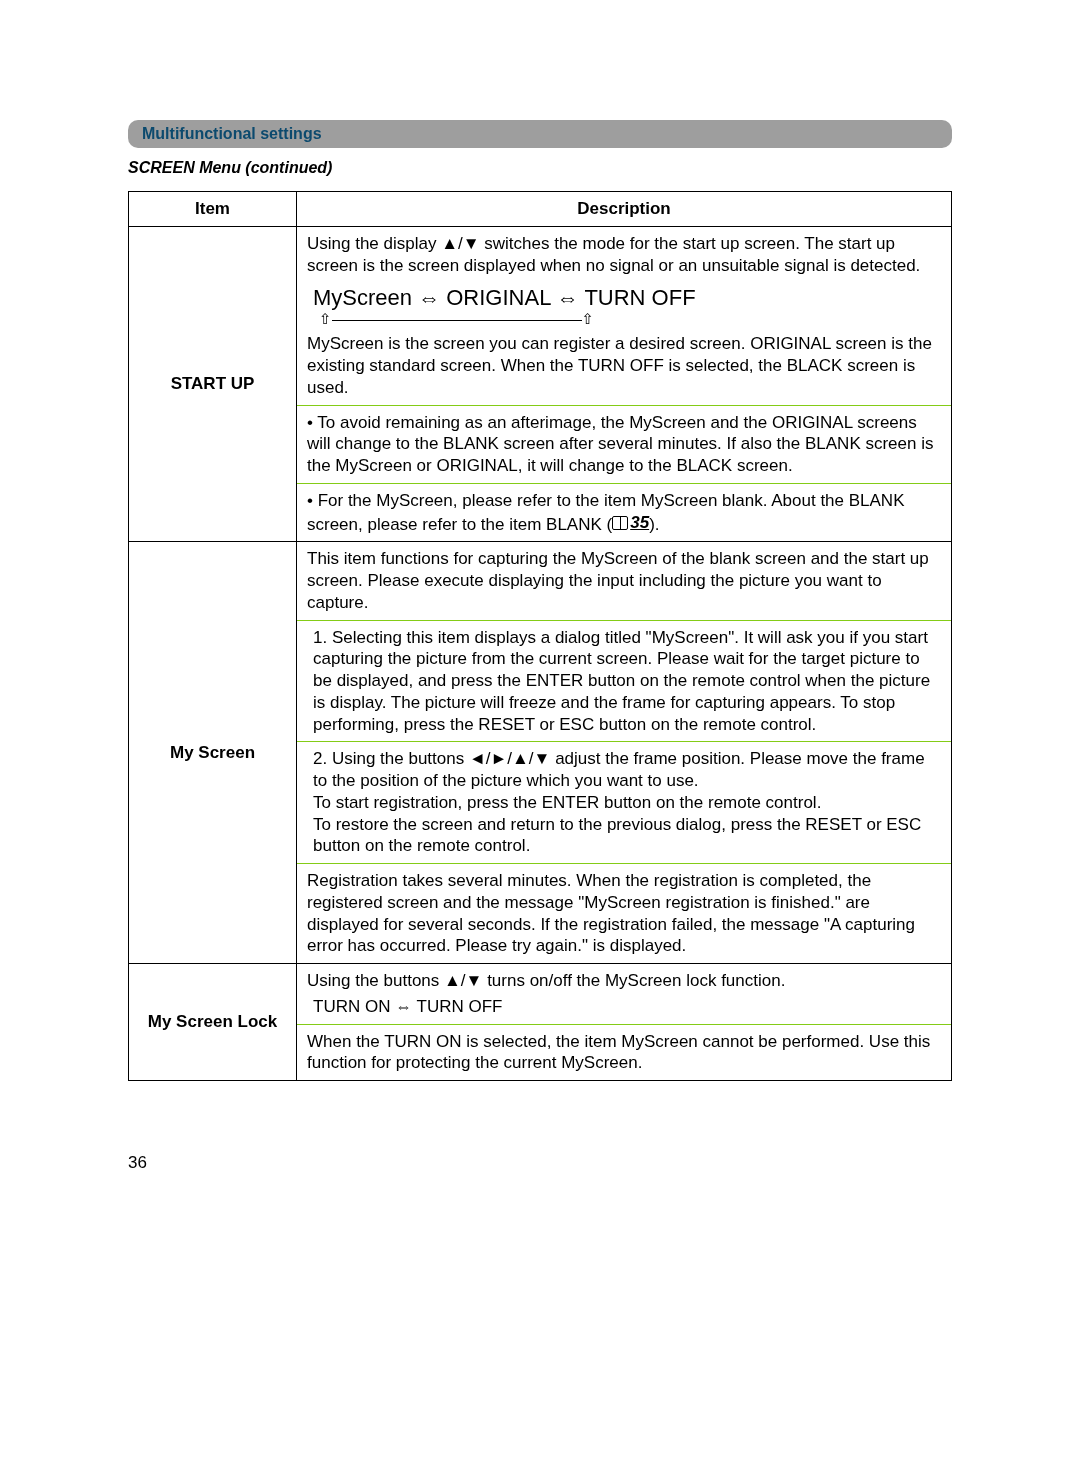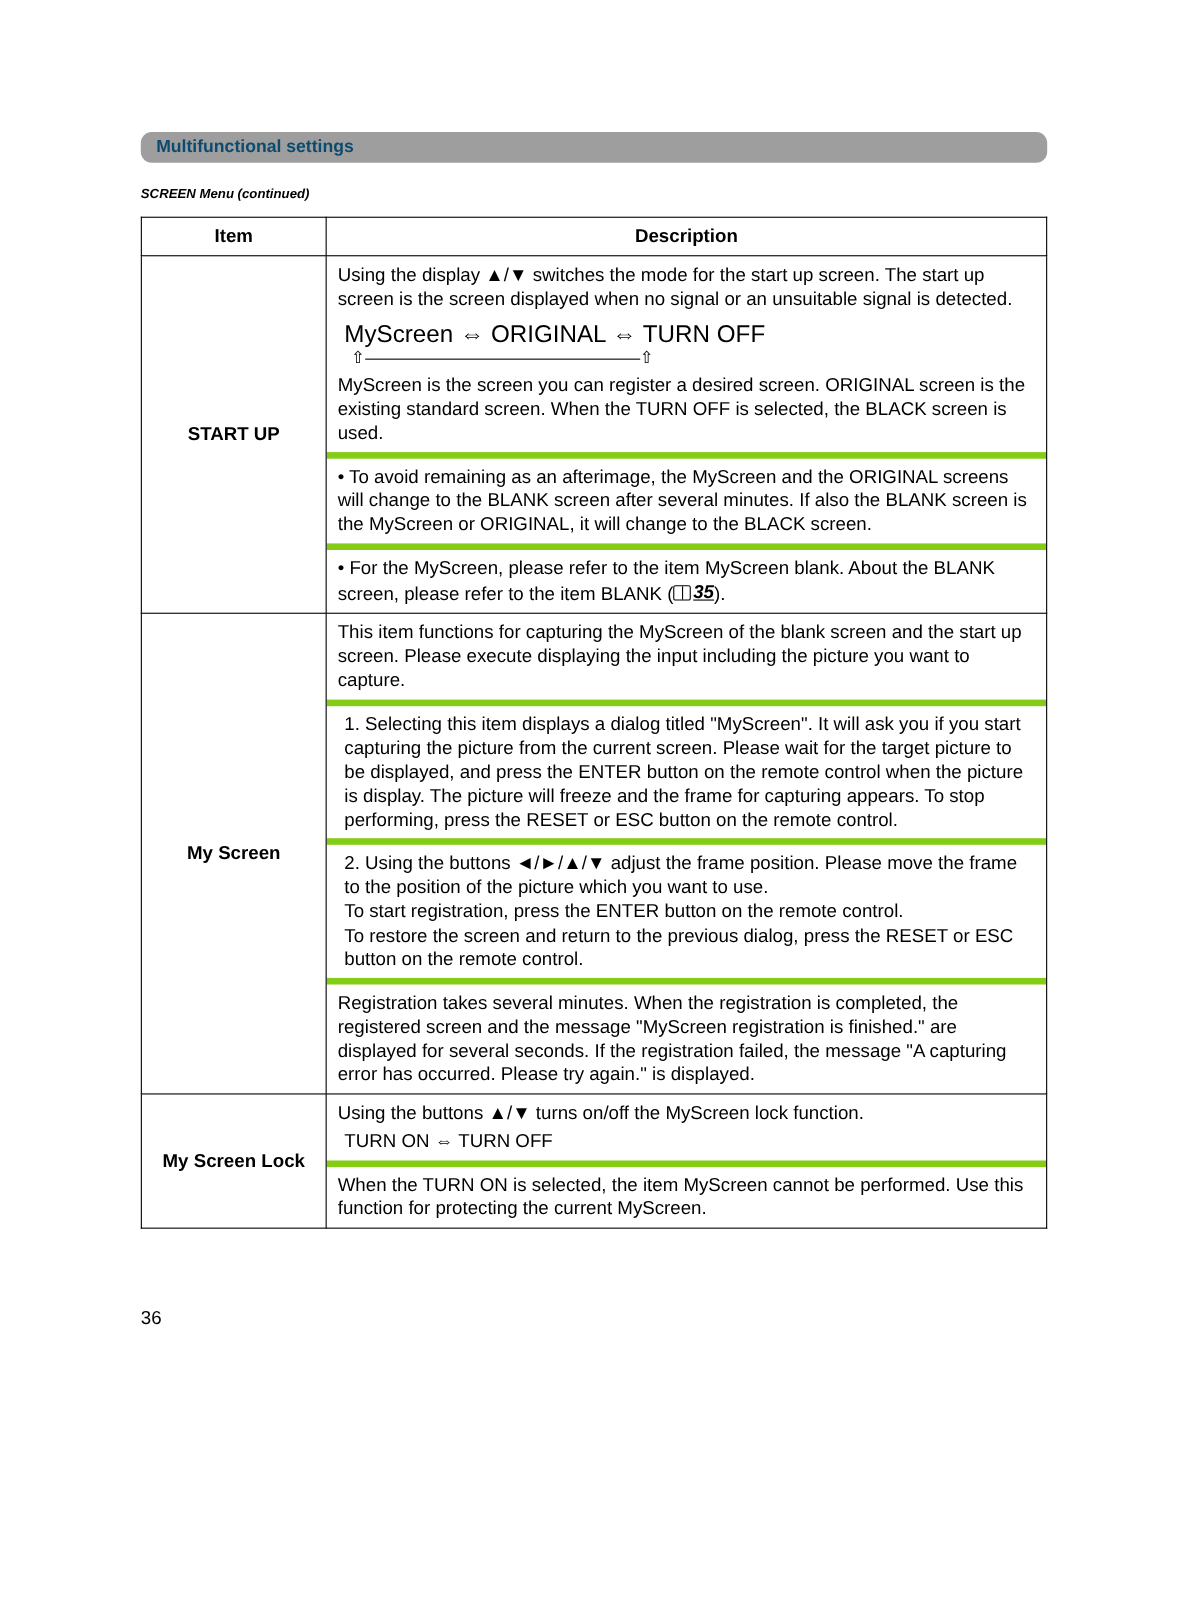--- a/index.html
+++ b/index.html
@@ -9,22 +9,22 @@
     background: #9e9e9e;
     color: #0c4a6e;
     font-weight: bold;
     font-size: 16px;
     padding: 5px 14px;
     border-radius: 10px;
   }
   .section-title {
     font-style: italic;
     font-weight: bold;
-    font-size: 12px;
-    margin: 21px 0 14px 0;
+    font-size: 16px;
+    margin: 11px 0 14px 0;
   }
   table.main {
     width: 100%;
     border-collapse: collapse;
     table-layout: fixed;
   }
   table.main th, table.main td {
     border: 1.5px solid #000;
     vertical-align: middle;
     font-size: 17px;
@@ -40,21 +40,21 @@
   td.item {
     font-weight: bold;
     font-size: 16px;
     text-align: center;
     vertical-align: middle;
   }
   td.desc { padding: 0; vertical-align: top; }
   .block {
     padding: 6px 10px;
   }
-  .sep { border-top: 6px solid #84cc16; }
+  .sep { border-top: 1px solid #84cc16; }
   .cycle-line {
     padding: 2px 10px 0 16px;
     font-size: 22px;
   }
   .cycle-arrows {
     padding: 0 10px 2px 22px;
     font-size: 15px;
     line-height: 1;
     letter-spacing: 0;
     font-family: "DejaVu Sans", Arial, sans-serif;

